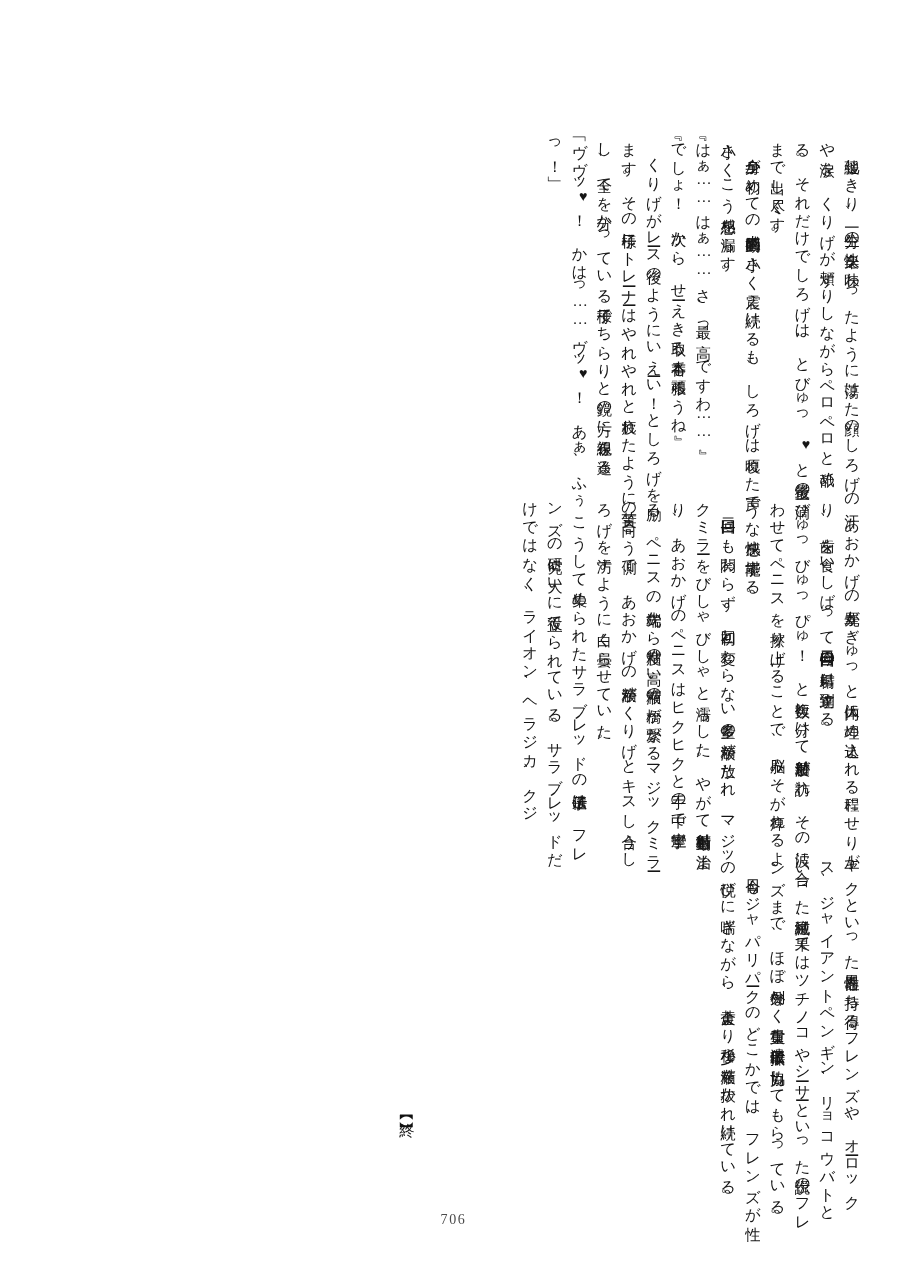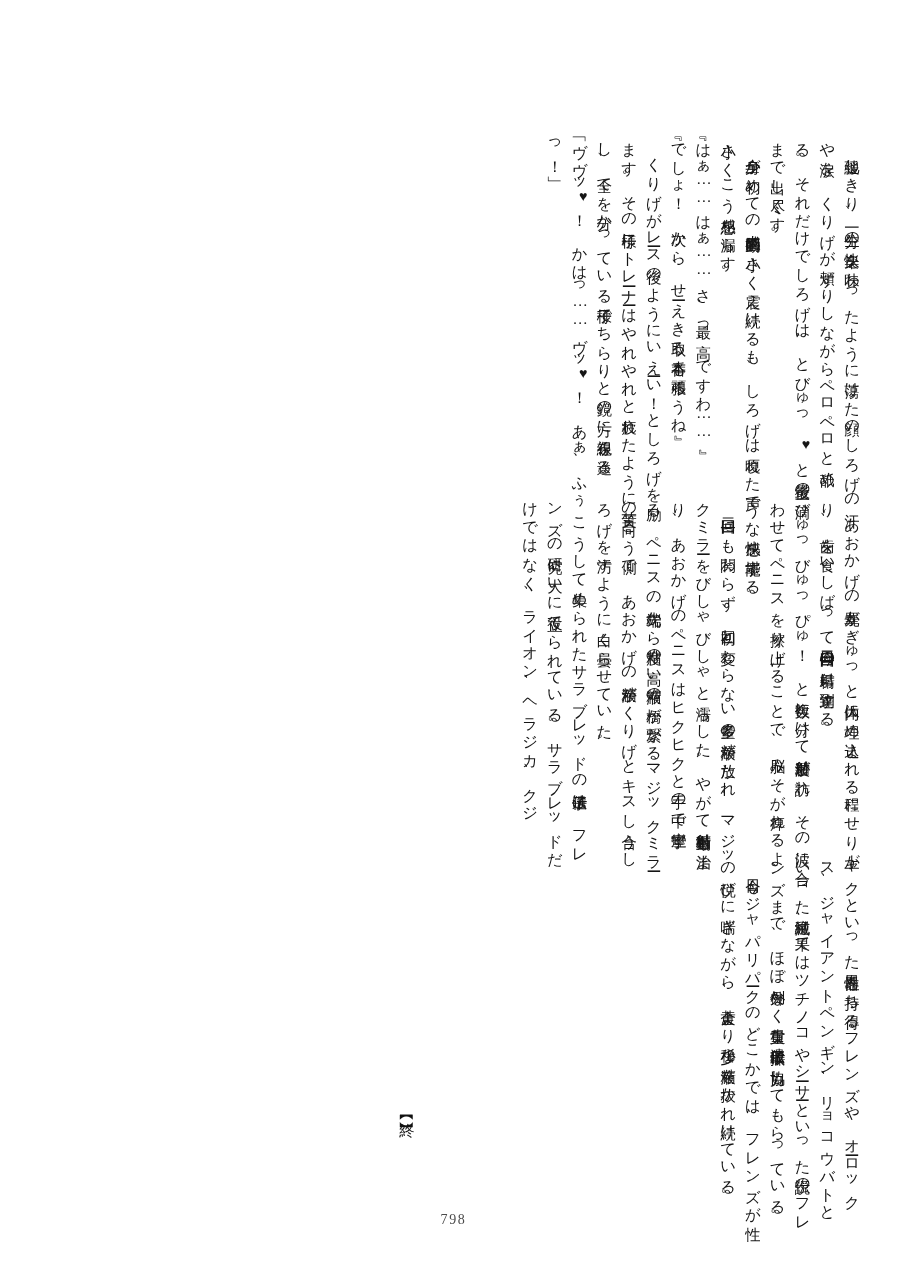--- a/index.html
+++ b/index.html
@@ -129,15 +129,15 @@
       <p><span>こうして集められたサラブレッドの遺伝子は、フレンズの研究に大いに役立てられている。サラブレッドだけではなく、ライオン、ヘラジカ、クジ</span></p>
     </div>
 
   <div id="block-bottom" class="vblock">
       <p class="noindent"><span>ャクといった男性器を持ち得るフレンズや、オーロックス、ジャイアントペンギン、リョコウバトといった絶滅種、果てはツチノコやシーサーといった伝説のフレンズまで、ほぼ例外なく貴重な遺伝子採取に協力してもらっている。</span></p>
       <p><span>今日もジャパリパークのどこかでは、フレンズが性の悦びに喘ぎながら、黄金より稀少な精液を抜かれ続けている。</span></p>
     </div>
 
   <div id="end-marker">【終】</div>
 
-  <div id="page-number">798</div>
+  <div id="page-number">706</div>
 
 </div>
 
 </body></html>

